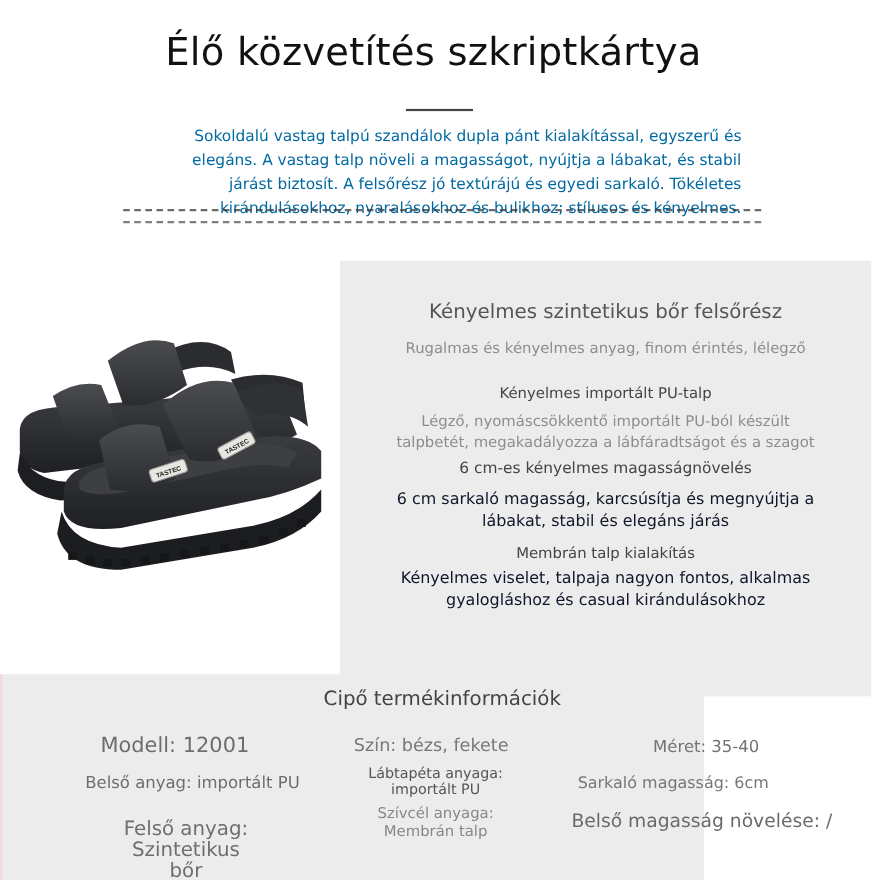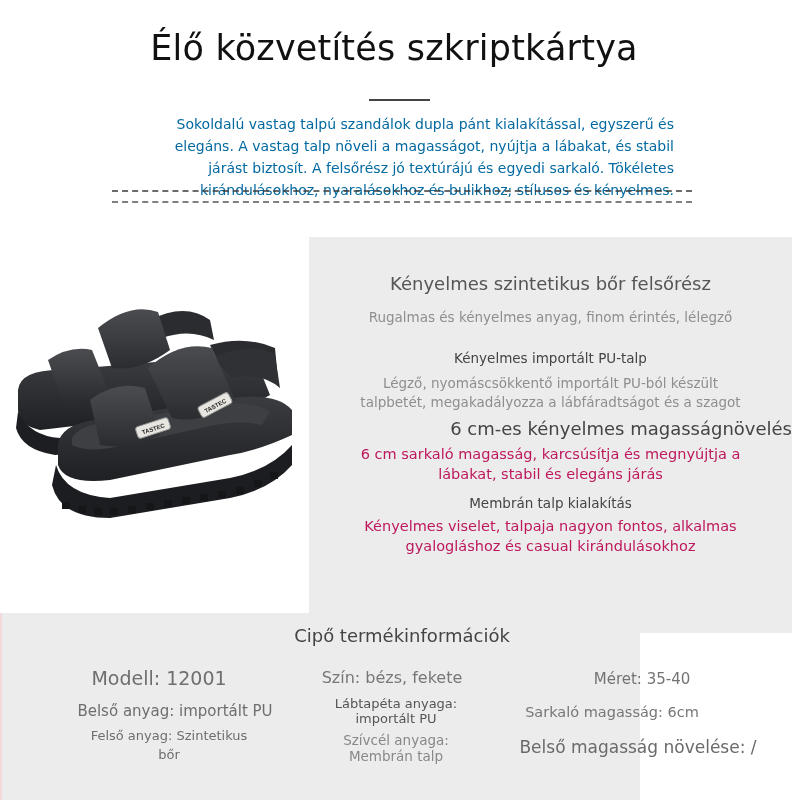--- a/index.html
+++ b/index.html
@@ -33,37 +33,37 @@
     .product svg { display: block; }
 
     
     .features {
       position: absolute; left: 309px; top: 237px; width: 483px; height: 396px;
       background: #ececec; text-align: center;
     }
     .feat { position: absolute; left: 0; width: 483px; text-align: center; }
     .f-h1 { font-size: 18px; color: #555; }
     .f-h2 { font-size: 13.5px; color: #444; }
-    .f-h3 { font-size: 18px; color: #444; text-align: right; }
+    .f-h3 { font-size: 14px; color: #444; }
     .f-p  { font-size: 13.5px; color: #8e8e8e; line-height: 19px; }
-    .f-p2 { font-size: 14.5px; color: #be185d; line-height: 20px; }
+    .f-p2 { font-size: 14.5px; color: #0f172a; line-height: 20px; }
 
     
     .info {
       position: absolute; left: 0; top: 613px; width: 640px; height: 187px;
       background: #ececec; border-left: 2px solid #f3d9d9;
     }
     .info-title {
       position: absolute; left: 0; top: 12px; width: 800px; text-align: center;
       font-size: 18px; color: #444;
     }
     .cell { position: absolute; text-align: center; color: #6e6e6e; }
     .c-model  { left: 62px;  top: 54px;  width: 190px; font-size: 19px; }
     .c-inner  { left: 62px;  top: 89px;  width: 222px; font-size: 15px; }
-    .c-upper  { left: 62px;  top: 113px; width: 210px; font-size: 13px; line-height: 19px; }
+    .c-upper  { left: 62px;  top: 131px; width: 210px; font-size: 18px; line-height: 19px; }
     .c-color  { left: 300px; top: 55px;  width: 180px; font-size: 16px; color: #777; }
     .c-insole { left: 300px; top: 83px;  width: 188px; font-size: 13px; line-height: 15px; color: #555; }
     .c-shank  { left: 300px; top: 119px; width: 188px; font-size: 13.5px; line-height: 16px; color: #888; }
     .c-size   { left: 560px; top: 57px;  width: 160px; font-size: 15px; color: #737373; }
     .c-heel   { left: 510px; top: 91px;  width: 200px; font-size: 14.5px; color: #777; }
     .c-inhigh { left: 505px; top: 124px; width: 262px; font-size: 17px; color: #6a6a6a; }
   </style>
 </head>
 <body>
 

